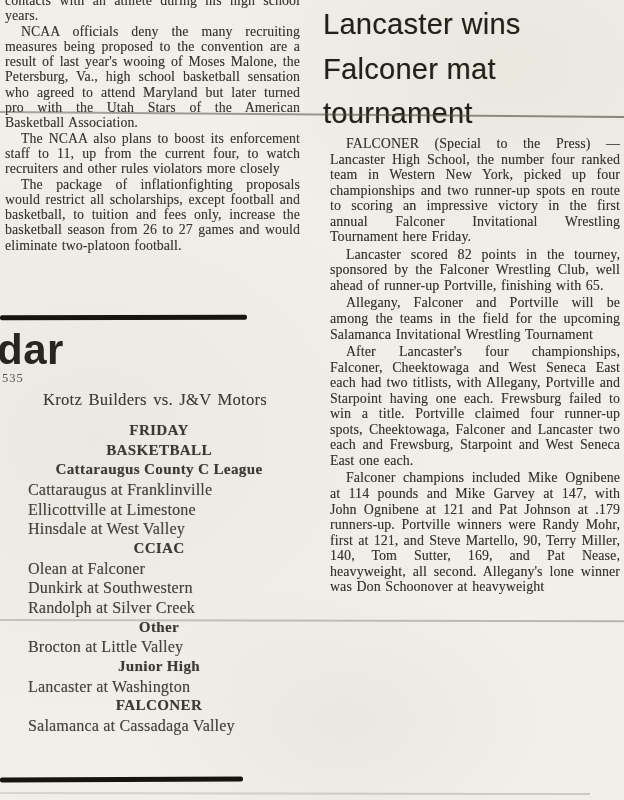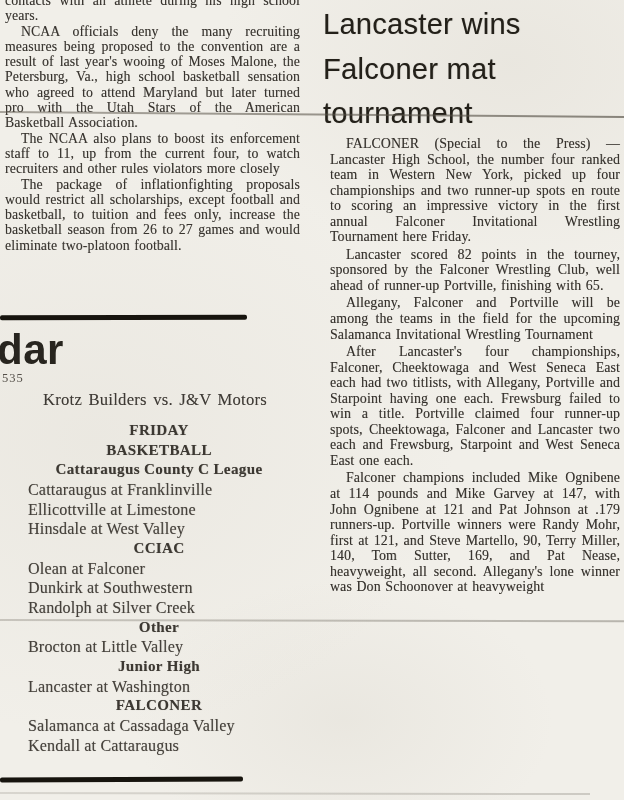--- a/index.html
+++ b/index.html
@@ -144,21 +144,20 @@
       <div class="cal-line heading">CCIAC</div>
       <div class="cal-line game">Olean at Falconer</div>
       <div class="cal-line game">Dunkirk at Southwestern</div>
       <div class="cal-line game">Randolph at Silver Creek</div>
       <div class="cal-line heading">Other</div>
       <div class="cal-line game">Brocton at Little Valley</div>
       <div class="cal-line heading">Junior High</div>
       <div class="cal-line game">Lancaster at Washington</div>
       <div class="cal-line heading">FALCONER</div>
       <div class="cal-line game">Salamanca at Cassadaga Valley</div>
-      <div class="cal-line game">Kendall at Cattaraugus</div>
     </div>
   </section>
 
   <div class="bar bar-bottom"></div>
 
   <h1 class="headline">Lancaster wins Falconer mat tournament</h1>
   <section class="right-body">
     <p class="body-text">FALCONER (Special to the Press) — Lancaster High School, the number four ranked team in Western New York, picked up four championships and two runner-up spots en route to scoring an impressive victory in the first annual Falconer Invitational Wrestling Tournament here Friday.</p>
     <p class="body-text">Lancaster scored 82 points in the tourney, sponsored by the Falconer Wrestling Club, well ahead of runner-up Portville, finishing with 65.</p>
     <p class="body-text">Allegany, Falconer and Portville will be among the teams in the field for the upcoming Salamanca Invitational Wrestling Tournament</p>

